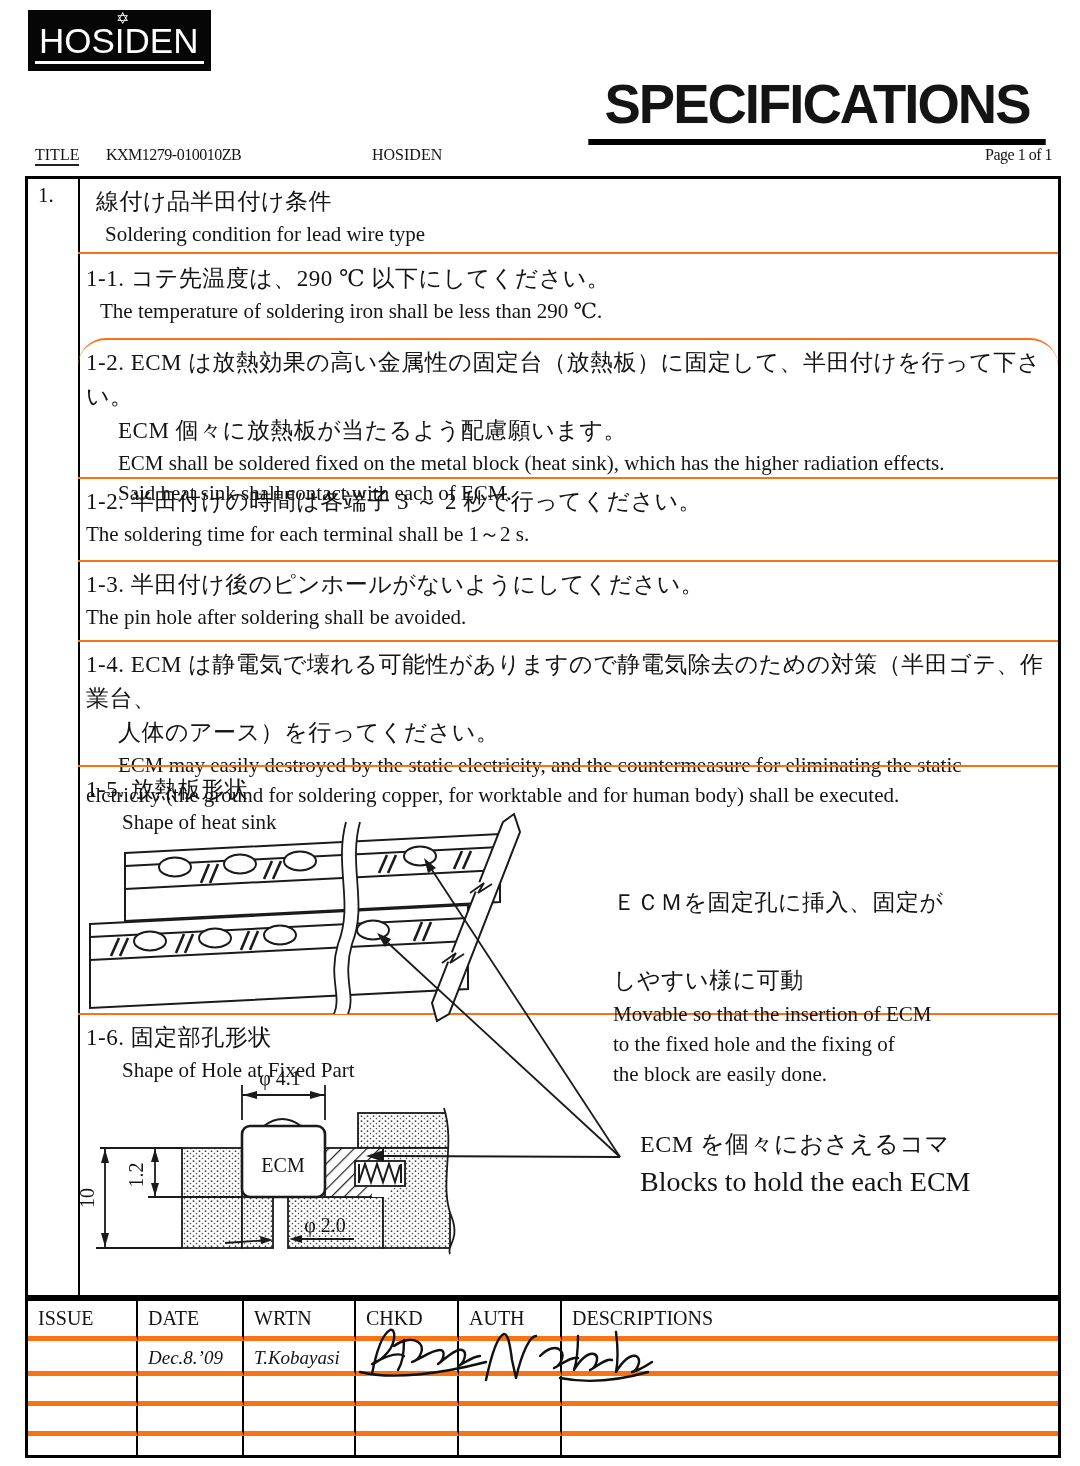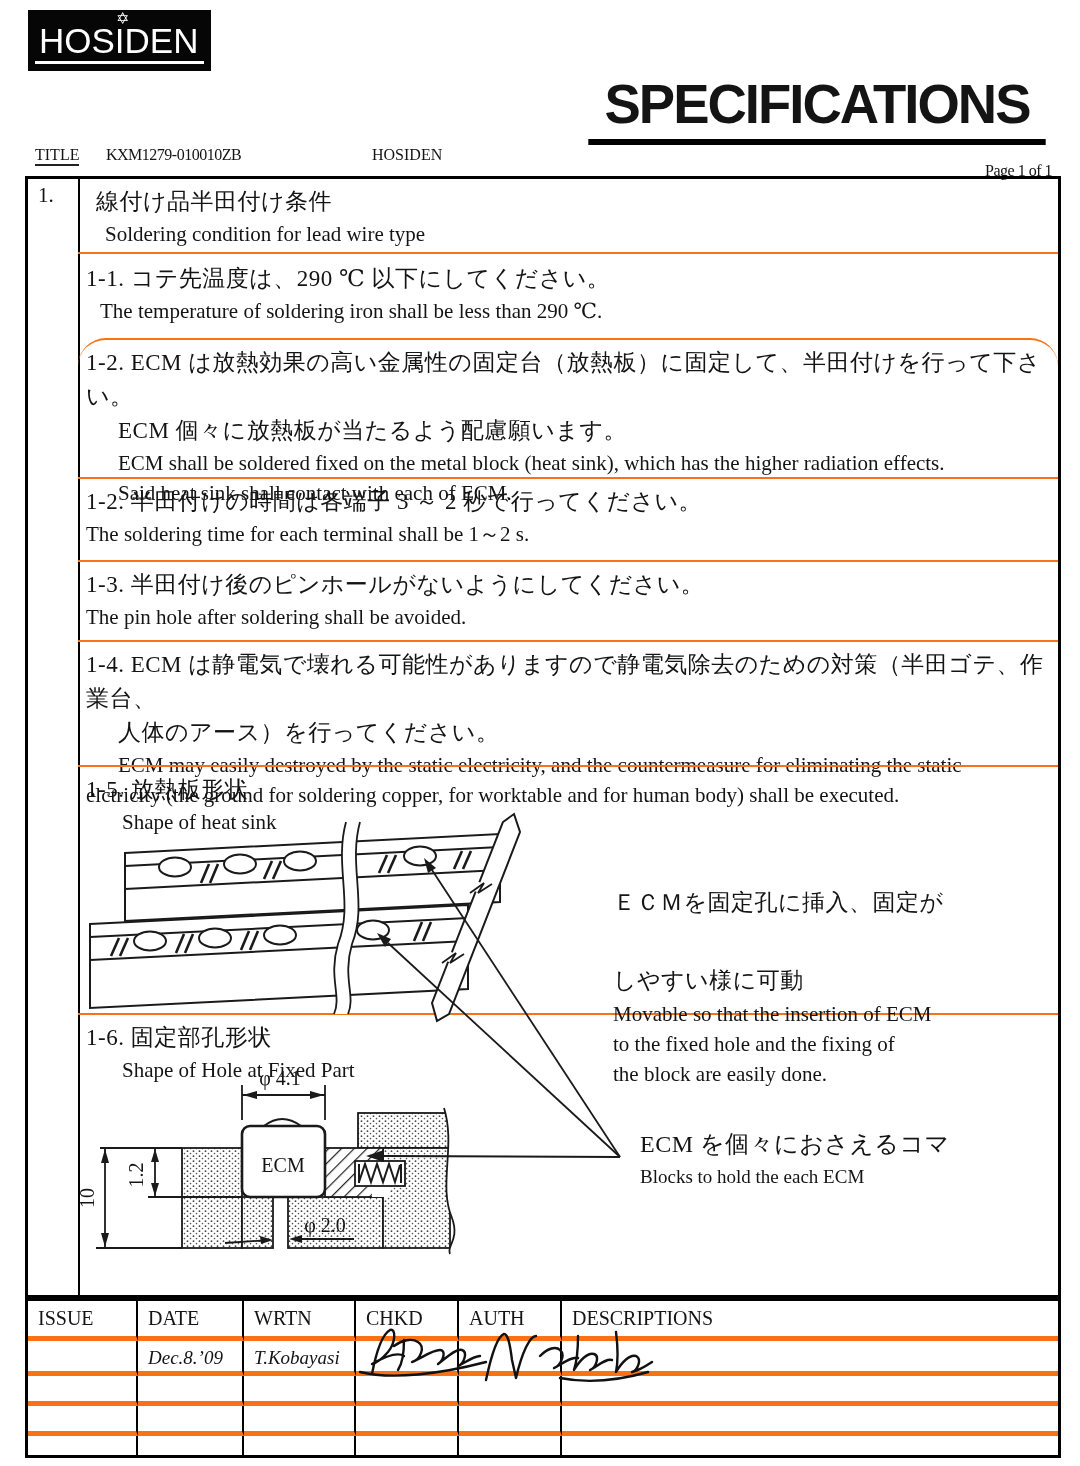--- a/index.html
+++ b/index.html
@@ -20,21 +20,21 @@
               font-family:'Liberation Sans','DejaVu Sans',sans-serif;font-weight:700;font-size:55px;
               letter-spacing:-2px;border-bottom:6px solid #000;padding-bottom:3px;
               transform:scaleX(.99);transform-origin:center;}
 
   
   .title-row{position:absolute;left:0;top:146px;width:1080px;height:28px;font-size:16px;}
   .t-label{position:absolute;border-bottom:2px solid #222;}
   .title-label{left:35px;top:0;}
   .title-value{position:absolute;left:106px;top:0;letter-spacing:-0.5px;}
   .number-label{position:absolute;left:372px;top:0;}
-  .page-label{position:absolute;left:930px;top:16px;width:122px;text-align:right;letter-spacing:-0.5px;}
+  .page-label{position:absolute;left:930px;top:0;width:122px;text-align:right;letter-spacing:-0.5px;}
 
   
   .main-box{position:absolute;left:25px;top:176px;width:1036px;height:1122px;
             border:3px solid #000;box-sizing:border-box;}
   .col-divider{position:absolute;left:50px;top:0;bottom:0;width:0;border-left:2px solid #000;}
   .section-index{position:absolute;left:10px;top:4px;font-size:21px;}
 
   
   .sect{position:absolute;left:78px;width:980px;box-sizing:border-box;}
   .sect.bt{border-top:2px solid #f97316;}
@@ -46,21 +46,21 @@
   .pl3{padding-left:18px;}
   .pl4{padding-left:27px;}
   .pl5{padding-left:44px;}
   .pt6{padding-top:6px;}
   .pt8{padding-top:8px;}
 
   
   .hs-note{position:absolute;left:613px;top:843px;width:350px;}
   .hs-note .jp{line-height:36px;margin-top:42px;}
   .fh-callout-jp{position:absolute;left:640px;top:1128px;font-size:24px;letter-spacing:0.5px;}
-  .fh-callout-en{position:absolute;left:640px;top:1166px;font-size:19px;}
+  .fh-callout-en{position:absolute;left:640px;top:1166px;font-size:28px;}
 
   
   .rev-table{position:absolute;left:25px;top:1298px;width:1036px;height:160px;
              border:3px solid #000;box-sizing:border-box;display:grid;
              grid-template-columns:110px 106px 112px 103px 103px auto;
              grid-template-rows:40px 35px 30px 30px auto;}
   .cell{border-right:2px solid #000;border-bottom:5px solid #f97316;box-sizing:border-box;
         font-size:20px;padding:6px 0 0 10px;overflow:visible;white-space:nowrap;}
   .cell.lastcol{border-right:none;}
   .cell.lastrow{border-bottom:none;}

